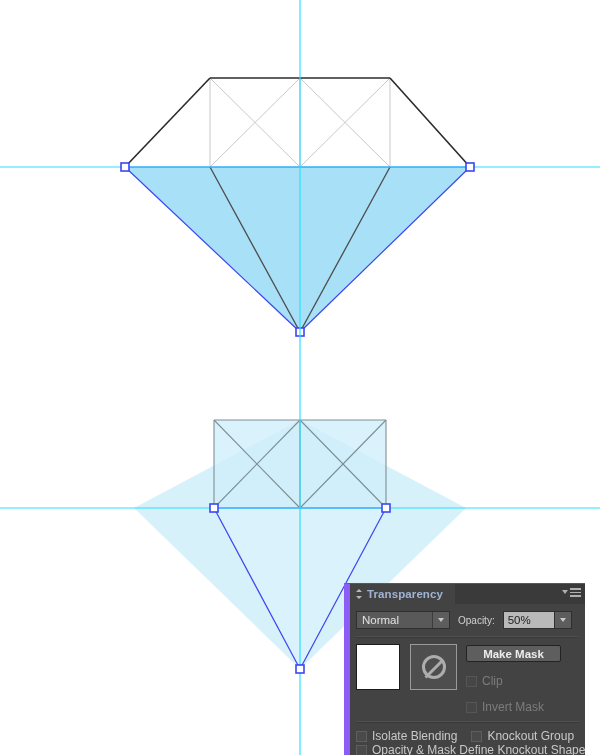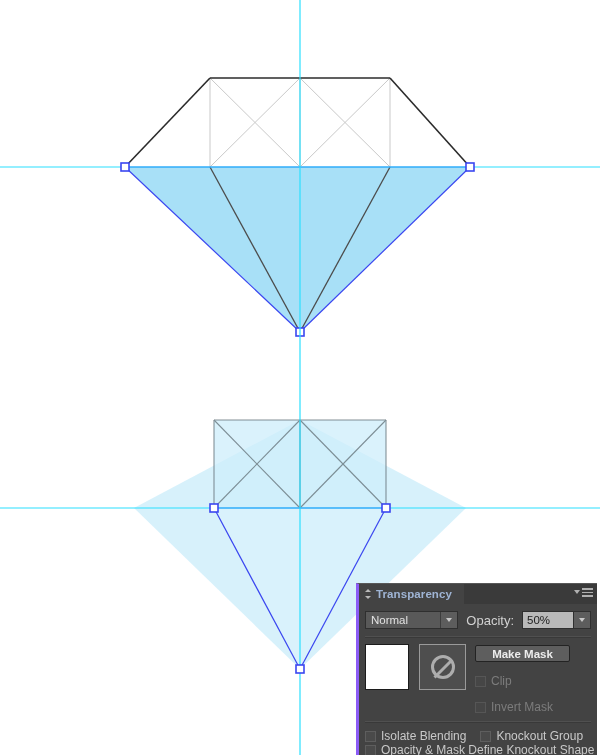--- a/index.html
+++ b/index.html
@@ -12,25 +12,25 @@
   }
   #canvas-area{
     position:absolute;left:0;top:0;width:600px;height:755px;
     background:#ffffff;
   }
   #artboard-svg{position:absolute;left:0;top:0;}
 
   
   #transparency-panel{
     position:absolute;
-    left:356px;top:583px;
+    left:344px;top:583px;
     width:241px;height:172px;
     background:#434343;
     border-top:1px solid #585858;
-    border-left:3px solid #8b5cf6;
+    border-left:6px solid #8b5cf6;
     box-sizing:border-box;
     color:#c8c8c8;
     font-size:11.5px;
     user-select:none;
   }
   .panel-header{
     position:relative;
     height:20px;
     background:#3a3a3a;
     display:flex;align-items:center;
@@ -89,21 +89,21 @@
   .combo .combo-arrow{
     width:16px;height:16px;border-left:1px solid #3d3d3d;
     display:flex;align-items:center;justify-content:center;
     background:#5d5d5d;
   }
   .combo .combo-arrow:after{
     content:"";width:0;height:0;
     border-left:3.5px solid transparent;border-right:3.5px solid transparent;
     border-top:4px solid #c8c8c8;
   }
-  .opacity-label{color:#d2d2d2;font-size:13px;white-space:nowrap;}
+  .opacity-label{color:#d2d2d2;font-size:10px;white-space:nowrap;}
   .opacity-field{
     width:52px;height:18px;background:#b9b9b9;border:1px solid #2f2f2f;
     box-sizing:border-box;display:flex;align-items:center;
     color:#1d1d1d;font-size:11.5px;padding-left:4px;
   }
   .opacity-step{
     width:17px;height:18px;background:#5d5d5d;border:1px solid #2f2f2f;
     border-left:none;box-sizing:border-box;
     display:flex;align-items:center;justify-content:center;
   }

